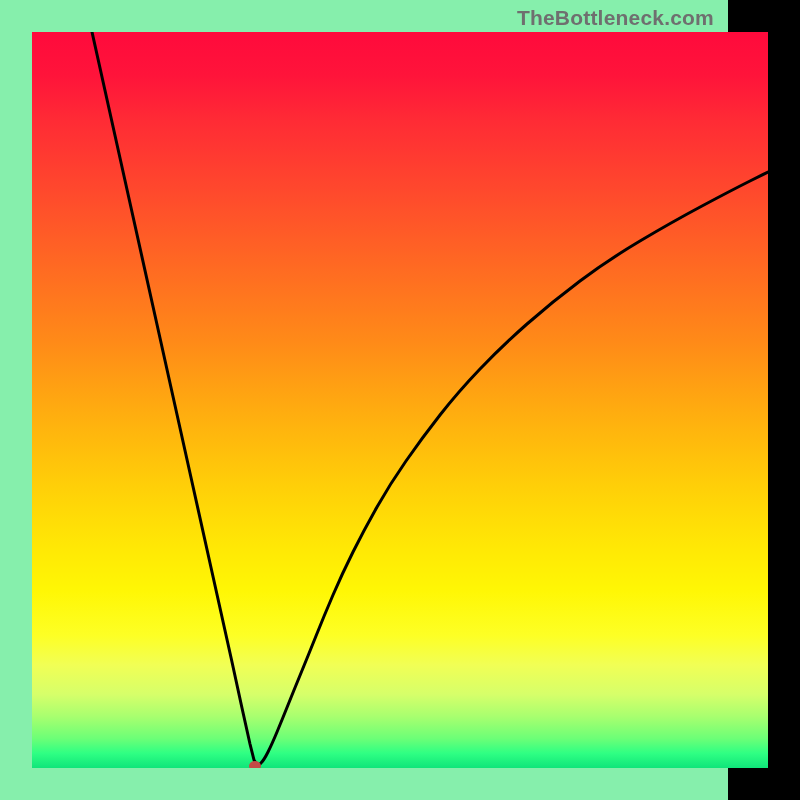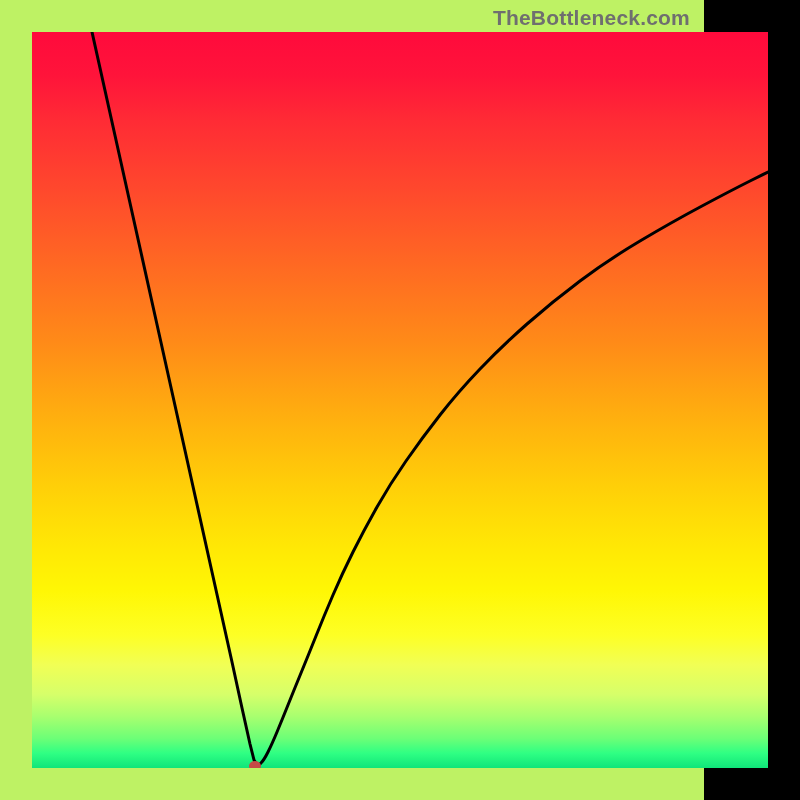--- a/index.html
+++ b/index.html
@@ -8,21 +8,22 @@
     width: 800px;
     height: 800px;
     overflow: hidden;
     background: #000;
     font-family: Arial, Helvetica, sans-serif;
   }
   .frame {
     position: relative;
     width: 704px;
     height: 800px;
-    background: #bef264;
+    background: #86efac;
+    padding-left: 24px;
   }
   .plot-area {
     position: absolute;
     left: 32px;
     top: 32px;
     width: 736px;
     height: 736px;
     overflow: hidden;
   }
   .gradient {

